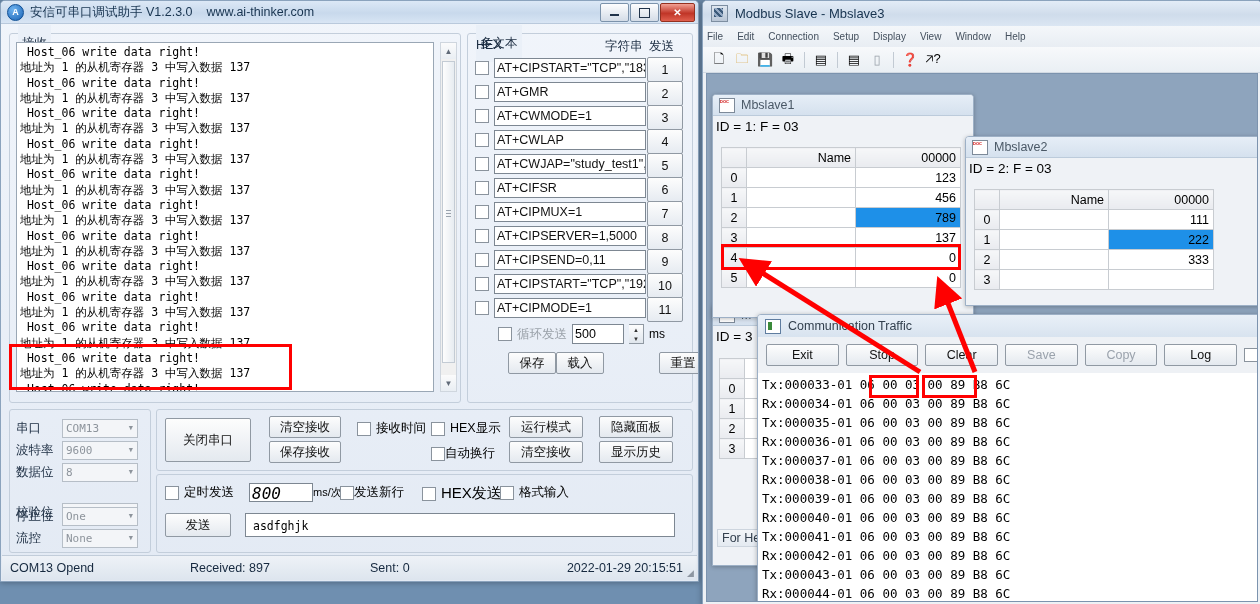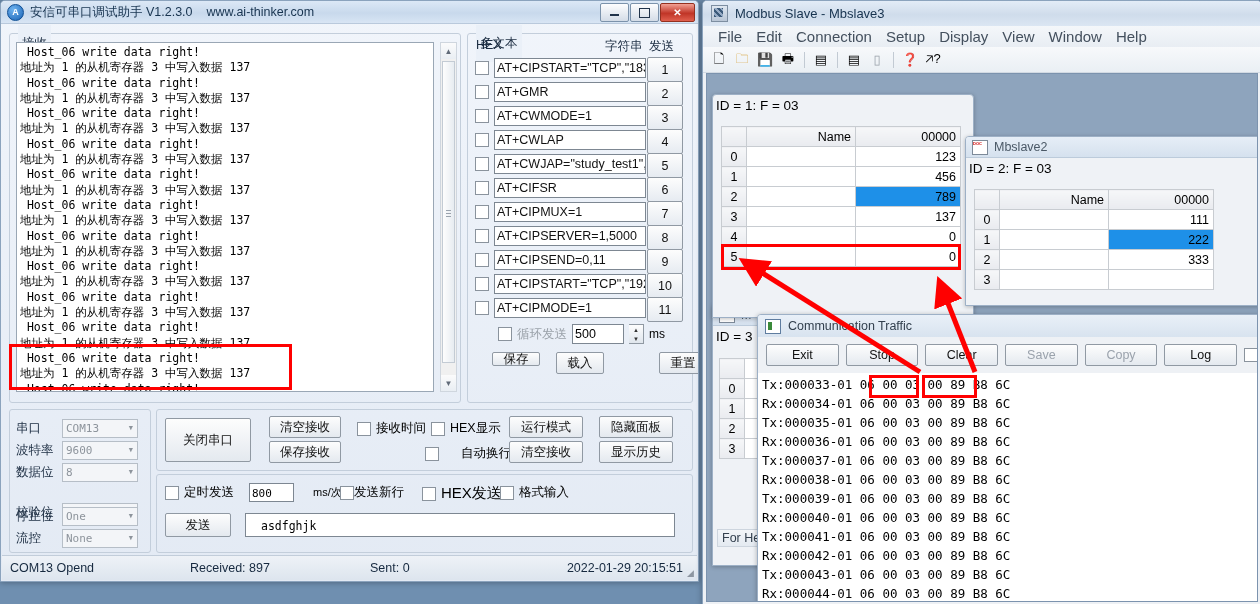--- a/index.html
+++ b/index.html
@@ -134,22 +134,22 @@
     display:flex;align-items:center;padding-left:8px;border-bottom:1px solid #b9c9dc;
   }
   #modbus-title{font-size:13px;color:#17334f;}
   .mb-ico{width:15px;height:15px;margin-right:7px;flex:none;
     background:linear-gradient(#dfe7f0,#b9c6d6);border:1px solid #7d8ea1;
     position:relative;}
   .mb-ico:after{content:"";position:absolute;left:2px;top:2px;width:9px;height:9px;
     background:repeating-linear-gradient(45deg,#3c5a7a 0 2px,#95aac4 2px 4px);}
   #menubar{position:absolute;left:0;top:25px;right:0;height:21px;
     background:linear-gradient(#f4f7fa,#e8edf3);border-bottom:1px solid #d2dae3;
-    display:flex;align-items:center;padding-left:15px;gap:14px;
-    font-size:15px;color:#44505e;}
+    display:flex;align-items:center;padding-left:4px;gap:14px;
+    font-size:10px;color:#44505e;}
   #toolbar{position:absolute;left:0;top:46px;right:0;height:25px;
     background:linear-gradient(#f7f9fb,#eaeff4);border-bottom:1px solid #d2dae3;
     display:flex;align-items:center;padding-left:6px;gap:3px;}
   .tb-ico{width:20px;height:19px;display:flex;align-items:center;justify-content:center;font-size:13px;}
   .tb-sep{width:1px;height:16px;background:#c2cad3;margin:0 3px;}
 
   #mdi{position:absolute;left:3px;top:72px;right:3px;bottom:3px;
     background:#8ea4bd;border:1px solid #7c93ae;overflow:hidden;}
 
   .child{
@@ -341,21 +341,21 @@
       <span class="cb"></span>
       <span style="font-size:12.5px;color:#9aa1a9;">循环发送</span>
       <span class="spin">500</span>
       <span class="spin-btns">
           <span>▲</span>
           <span>▼</span>
         </span>
       <span style="font-size:12px;">ms</span>
     </div>
 
-    <div class="btn" style="position:absolute;left:24px;top:318px;width:48px;height:14px;">保存</div>
+    <div class="btn" style="position:absolute;left:40px;top:318px;width:48px;height:22px;">保存</div>
     <div class="btn" style="position:absolute;left:88px;top:318px;width:48px;height:22px;">载入</div>
     <div class="btn" style="position:absolute;left:151px;top:318px;width:48px;height:22px;margin-left:40px;">重置</div>
   </div>
 
   <div class="group" id="cfg-group">
     <div id="cfg-rows">
         <div class="cfg-row" style="top: 8px;">
           <span class="cfg-lab">串口</span>
           <span class="cfg-sel">COM13<span class="car">▼</span></span>
         </div>
@@ -388,54 +388,54 @@
     <div class="btn" style="position:absolute;left:112px;top:31px;width:72px;height:22px;">保存接收</div>
 
     <div style="position:absolute;left:200px;top:10px;display:flex;align-items:center;gap:5px;">
       <span class="cb"></span>
       <span style="font-size:12.5px;">接收时间</span>
     </div>
     <div style="position:absolute;left:274px;top:10px;display:flex;align-items:center;gap:5px;">
       <span class="cb"></span>
       <span style="font-size:12.5px;">HEX显示</span>
     </div>
-    <div style="position:absolute;left:268px;top:35px;display:flex;align-items:center;gap:22px;">
+    <div style="position:absolute;left:274px;top:35px;display:flex;align-items:center;gap:0;">
       <span class="cb"></span>
       <span style="font-size:12.5px;">自动换行</span>
     </div>
 
     <div class="btn" style="position:absolute;left:352px;top:6px;width:74px;height:22px;">运行模式</div>
     <div class="btn" style="position:absolute;left:352px;top:31px;width:74px;height:22px;">清空接收</div>
     <div class="btn" style="position:absolute;left:442px;top:6px;width:74px;height:22px;">隐藏面板</div>
     <div class="btn" style="position:absolute;left:442px;top:31px;width:74px;height:22px;">显示历史</div>
   </div>
 
   <div class="group" id="send-group">
     <div style="position:absolute;left:8px;top:9px;display:flex;align-items:center;gap:5px;">
       <span class="cb"></span>
       <span style="font-size:12.5px;">定时发送</span>
     </div>
-    <span style="position:absolute;left:92px;top:8px;width:45px;height:19px;border:1px solid #7d8792;background:#fff;font-family:'DejaVu Sans Mono',monospace;font-size:11px;padding-left:2px;line-height:19px;box-sizing:border-box;">800</span>
+    <span style="position:absolute;left:92px;top:8px;width:64px;height:19px;border:1px solid #7d8792;background:#fff;font-family:'DejaVu Sans Mono',monospace;font-size:16px;padding-left:2px;line-height:19px;box-sizing:border-box;font-style:italic;">800</span>
     <span style="position:absolute;left:156px;top:10px;font-family:Liberation Sans, sans-serif;font-size:11px;">ms/次</span>
 
     <div style="position:absolute;left:183px;top:9px;display:flex;align-items:center;">
       <span class="cb"></span>
       <span style="font-size:12.5px;">发送新行</span>
     </div>
     <div style="position:absolute;left:265px;top:9px;display:flex;align-items:center;gap:5px;">
       <span class="cb"></span>
       <span style="font-size:15px;">HEX发送</span>
     </div>
     <div style="position:absolute;left:343px;top:9px;display:flex;align-items:center;gap:5px;">
       <span class="cb"></span>
       <span style="font-size:12.5px;">格式输入</span>
     </div>
 
     <div class="btn" style="position:absolute;left:8px;top:38px;width:66px;height:24px;">发送</div>
-    <span style="position:absolute;left:88px;top:38px;width:430px;height:24px;border:1px solid #7d8792;background:#fff;font-family:'DejaVu Sans Mono',monospace;font-size:11.5px;padding-left:15px;line-height:24px;box-sizing:border-box;">asdfghjk</span>
+    <span style="position:absolute;left:88px;top:38px;width:430px;height:24px;border:1px solid #7d8792;background:#fff;font-family:'DejaVu Sans Mono',monospace;font-size:11.5px;padding-left:7px;line-height:24px;box-sizing:border-box;">asdfghjk</span>
   </div>
 
   <div id="statusbar">
     <span style="margin-left:8px;width:180px;">COM13 Opend</span>
     <span style="width:180px;">Received: 897</span>
     <span style="width:180px;">Sent: 0</span>
     <span style="flex:1;text-align:right;padding-right:14px;">2022-01-29 20:15:51</span>
     <span style="position:absolute;right:3px;bottom:2px;font-size:9px;color:#8d96a1;">◢</span>
   </div>
 
@@ -503,20 +503,24 @@
         <tr>
               <td class="idxcell">3</td>
               <td class="namecell" style="width:40px"></td>
             </tr>
       </tbody>
         </table>
       <div style="position:absolute;left:4px;bottom:18px;font-size:12.5px;color:#33404e;background:linear-gradient(#f2f5f8,#e4eaf1);border:1px solid #cdd5de;padding:1px 4px;">For He</div>
     </div>
 
     <div class="child" style="left:5px;top:20px;width:260px;height:222px;">
+      <div class="child-tb">
+        <span class="doc-ico"></span>
+        <span>Mbslave1</span>
+      </div>
       <div class="child-id">ID = 1: F = 03</div>
       <table class="mbtable" style="margin:13px 0 0 8px;">
         <tbody>
             <tr>
           <th class="idxcell"></th>
           <th style="width:100px;">Name</th>
           <th style="width:96px;">00000</th>
         </tr>
         <tr>
               <td class="idxcell">0</td>

